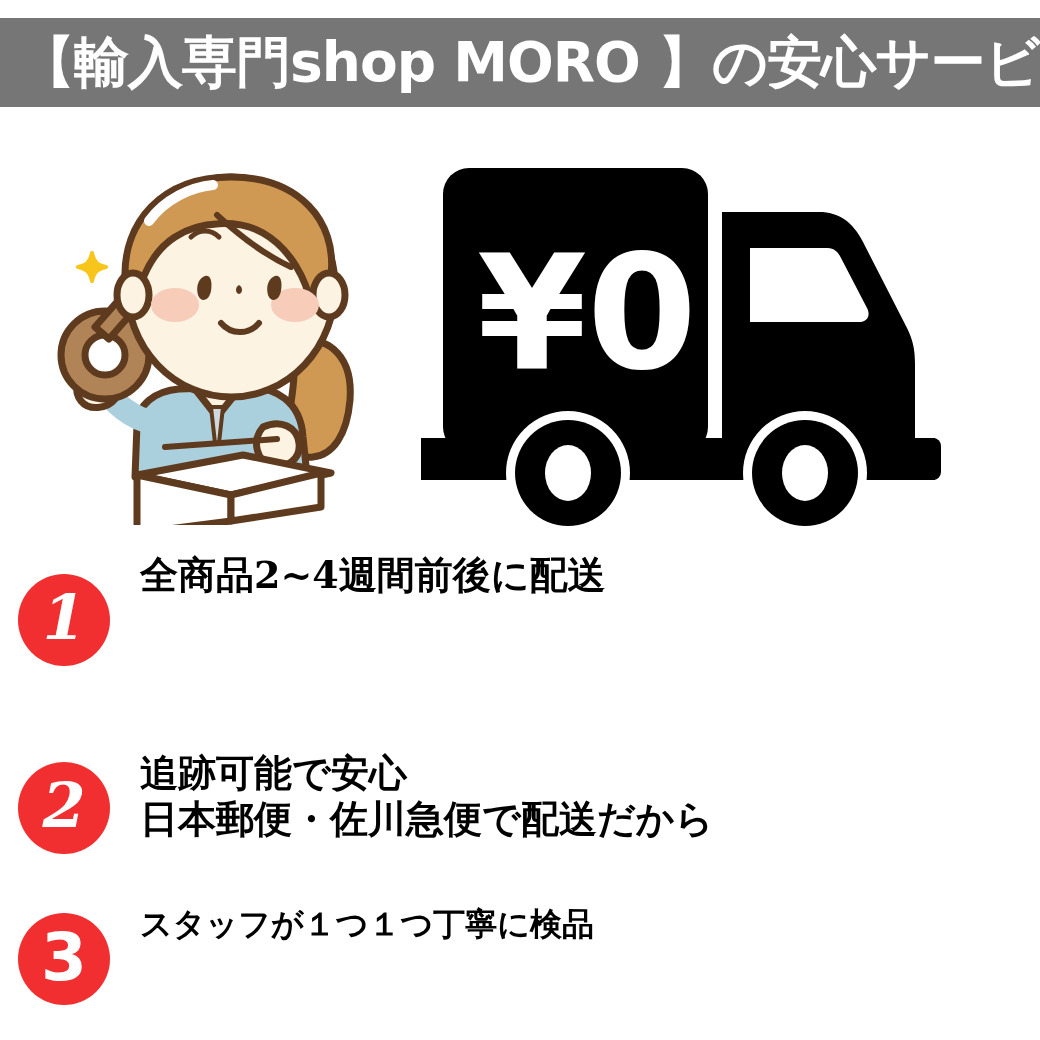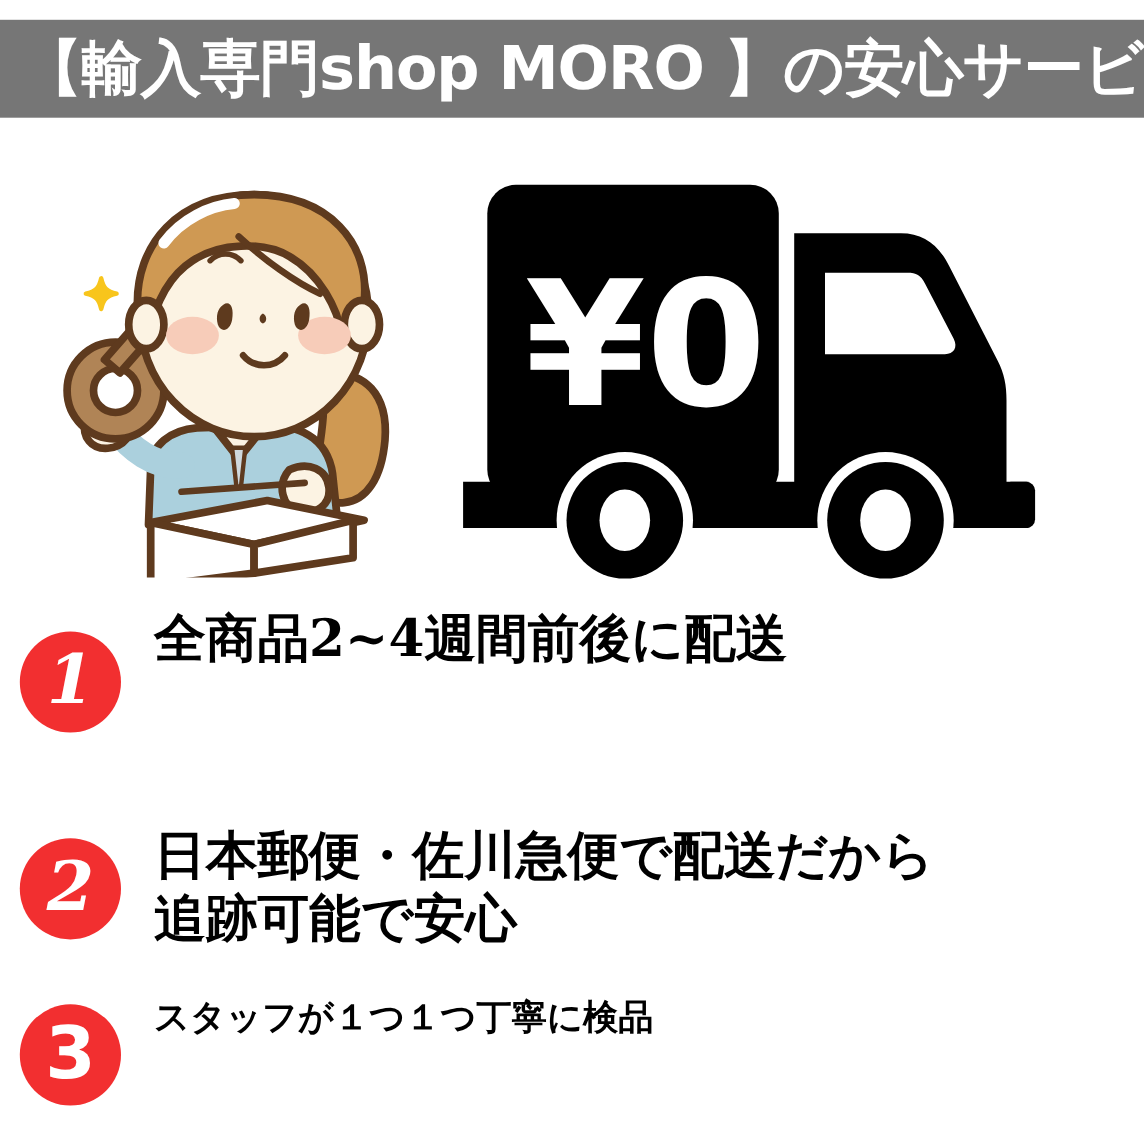--- a/index.html
+++ b/index.html
@@ -95,21 +95,21 @@
     font-size: 66px;
     margin-top: -3px;
   }
   .feature-text {
     position: absolute;
     left: 140px;
     width: 890px;
     color: #000000;
     font-family: "DejaVu Serif", "Liberation Serif", serif;
     font-weight: bold;
-    font-size: 47px;
+    font-size: 38px;
     line-height: 1.22;
   }
   .feature-text .line {
     display: block;
     white-space: nowrap;
   }
   .line.indent {
     margin-left: 18px;
   }
 
@@ -221,22 +221,22 @@
     </div>
   </div>
 
   <div class="feature" id="feature-2">
     <div class="badge">
       <div class="badge-circle">
         <span class="badge-num">2</span>
       </div>
     </div>
     <div class="feature-text">
+      <span class="line">追跡可能で安心</span>
       <span class="line">日本郵便・佐川急便で配送だから</span>
-      <span class="line">追跡可能で安心</span>
     </div>
   </div>
 
   <div class="feature" id="feature-3">
     <div class="badge">
       <div class="badge-circle">
         <span class="badge-num plain">3</span>
       </div>
     </div>
     <div class="feature-text">

